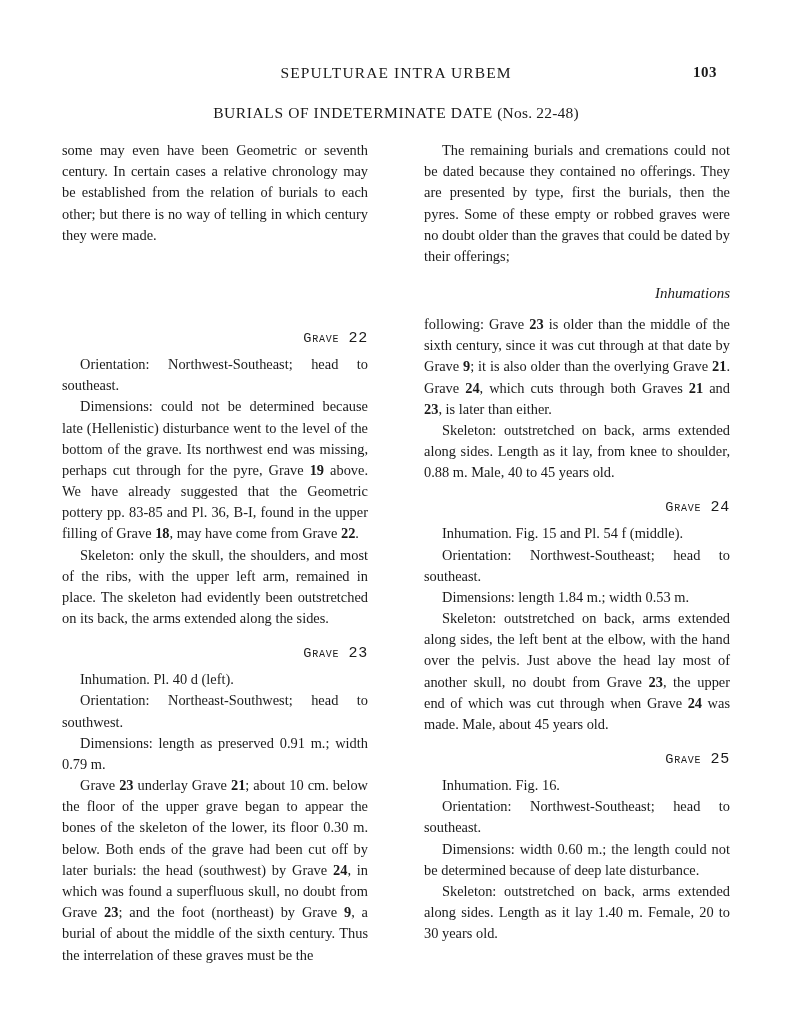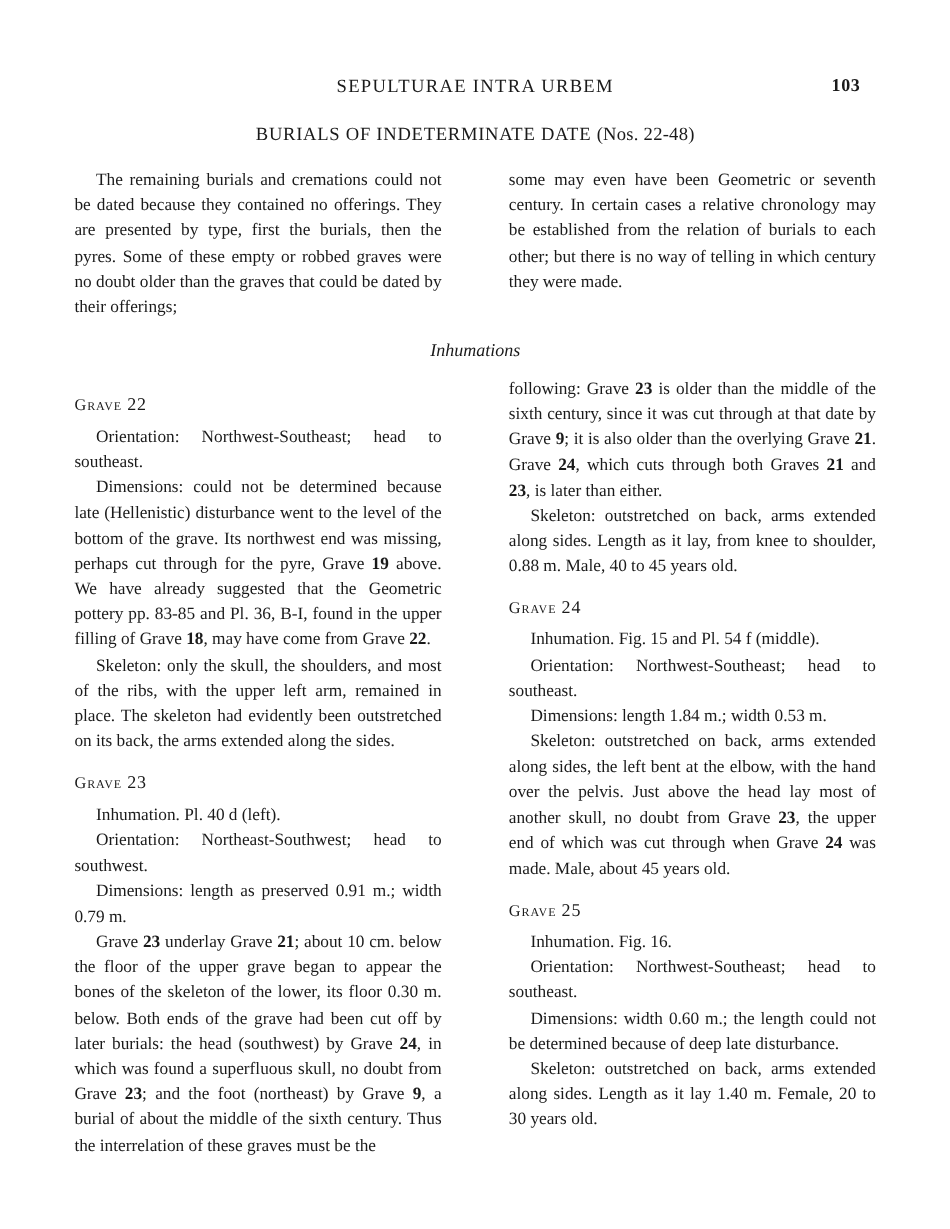--- a/index.html
+++ b/index.html
@@ -62,29 +62,30 @@
     text-justify: inter-word;
     hyphens: none;
   }
   p.indent {
     text-indent: 18px;
   }
   p.noindent {
     text-indent: 0;
   }
   .subhead {
-    text-align: left;
+    text-align: right;
     font-size: 13.6px;
     font-variant: small-caps;
     letter-spacing: 0.8px;
     margin: 16px 0 7px 0;
+    font-family: Liberation Mono, monospace;
   }
   .subhead b { font-weight: normal; font-size: 15px; }
   .italic-center {
-    text-align: center;
+    text-align: right;
     font-style: italic;
     font-size: 15px;
     margin: 18px 0 12px 0;
   }
   b { font-weight: bold; }
 </style>
 </head>
 <body>
 
 <div class="page">
@@ -94,24 +95,24 @@
     <span class="page-number">103</span>
   </div>
 
   <div class="section-title">
     <span>BURIALS OF INDETERMINATE DATE</span>
     <span class="nos">(Nos. 22-48)</span>
   </div>
 
   <div class="columns">
     <div class="col">
-      <p class="indent">The remaining burials and cremations could not be dated because they contained no offerings.  They are presented by type, first the burials, then the pyres.  Some of these empty or robbed graves were no doubt older than the graves that could be dated by their offerings;</p>
+      <p class="noindent">some may even have been Geometric or seventh century.  In certain cases a relative chronology may be established from the relation of burials to each other; but there is no way of telling in which century they were made.</p>
     </div>
     <div class="col">
-      <p class="noindent">some may even have been Geometric or seventh century.  In certain cases a relative chronology may be established from the relation of burials to each other; but there is no way of telling in which century they were made.</p>
+      <p class="indent">The remaining burials and cremations could not be dated because they contained no offerings.  They are presented by type, first the burials, then the pyres.  Some of these empty or robbed graves were no doubt older than the graves that could be dated by their offerings;</p>
     </div>
   </div>
 
   <div class="italic-center">Inhumations</div>
 
   <div class="columns">
 
     <div class="col">
 
       <div class="subhead">

